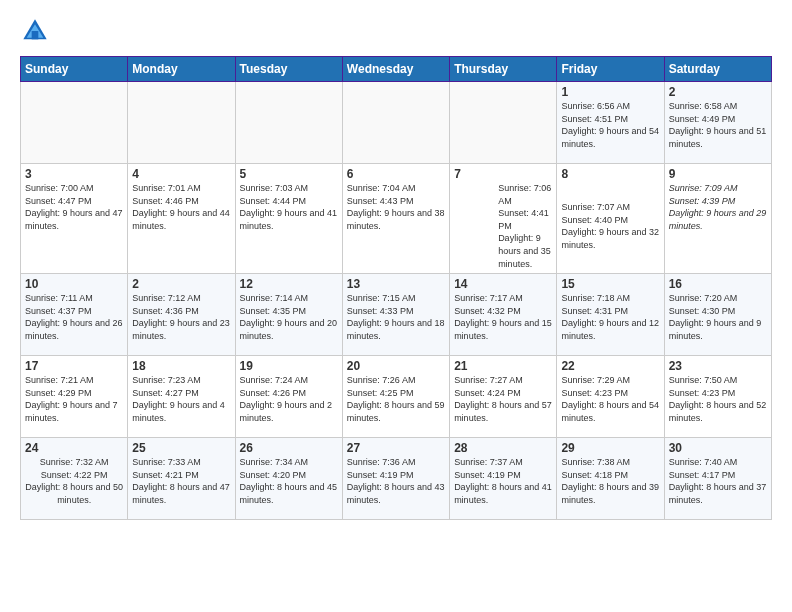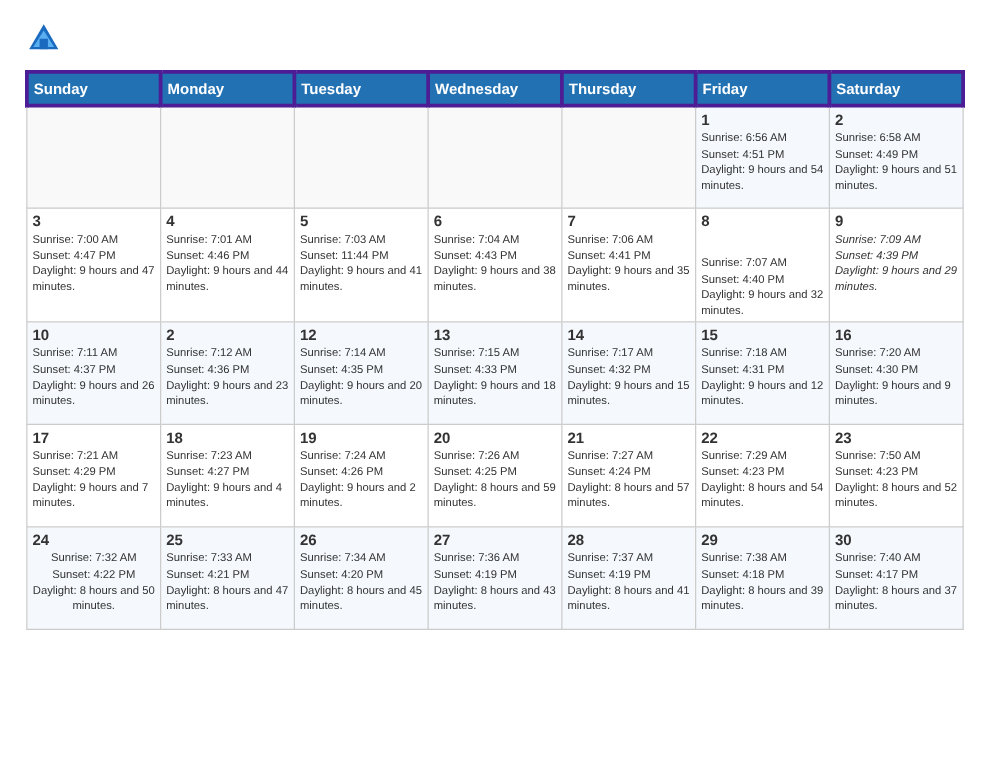--- a/index.html
+++ b/index.html
@@ -55,21 +55,21 @@
       border-collapse: collapse;
       table-layout: fixed;
     }
     .calendar th {
       background-color: #2271b3;
       color: #fff;
       font-size: 12px;
       font-weight: bold;
       padding: 5px 4px;
       text-align: left;
-      border: 3px solid #4c1d95;
+      border: 1px solid #4c1d95;
     }
     .calendar td {
       border: 1px solid #ccc;
       vertical-align: top;
       padding: 3px 4px;
       font-size: 9.5px;
       color: #333;
       height: 82px;
       background: #fff;
     }
@@ -157,32 +157,32 @@
           </td>
           <td>
             <span class="day-num">4</span>
             <div class="day-info" style="white-space: pre-line;">Sunrise: 7:01 AM
 Sunset: 4:46 PM
 Daylight: 9 hours and 44 minutes.</div>
           </td>
           <td>
             <span class="day-num">5</span>
             <div class="day-info" style="white-space: pre-line;">Sunrise: 7:03 AM
-Sunset: 11:44 PM
+Sunset: 4:44 PM
 Daylight: 9 hours and 41 minutes.</div>
           </td>
           <td>
             <span class="day-num">6</span>
             <div class="day-info" style="white-space: pre-line;">Sunrise: 7:04 AM
 Sunset: 4:43 PM
 Daylight: 9 hours and 38 minutes.</div>
           </td>
           <td>
             <span class="day-num">7</span>
-            <div class="day-info" style="white-space: pre-line;">Sunrise: 7:06 AM
+            <div class="day-info" style="white-space: pre-line; margin-left: 44px;">Sunrise: 7:06 AM
 Sunset: 4:41 PM
 Daylight: 9 hours and 35 minutes.</div>
           </td>
           <td>
             <span class="day-num">8</span>
             <div class="day-info" style="white-space: pre-line; margin-top: 20px;">Sunrise: 7:07 AM
 Sunset: 4:40 PM
 Daylight: 9 hours and 32 minutes.</div>
           </td>
           <td>

